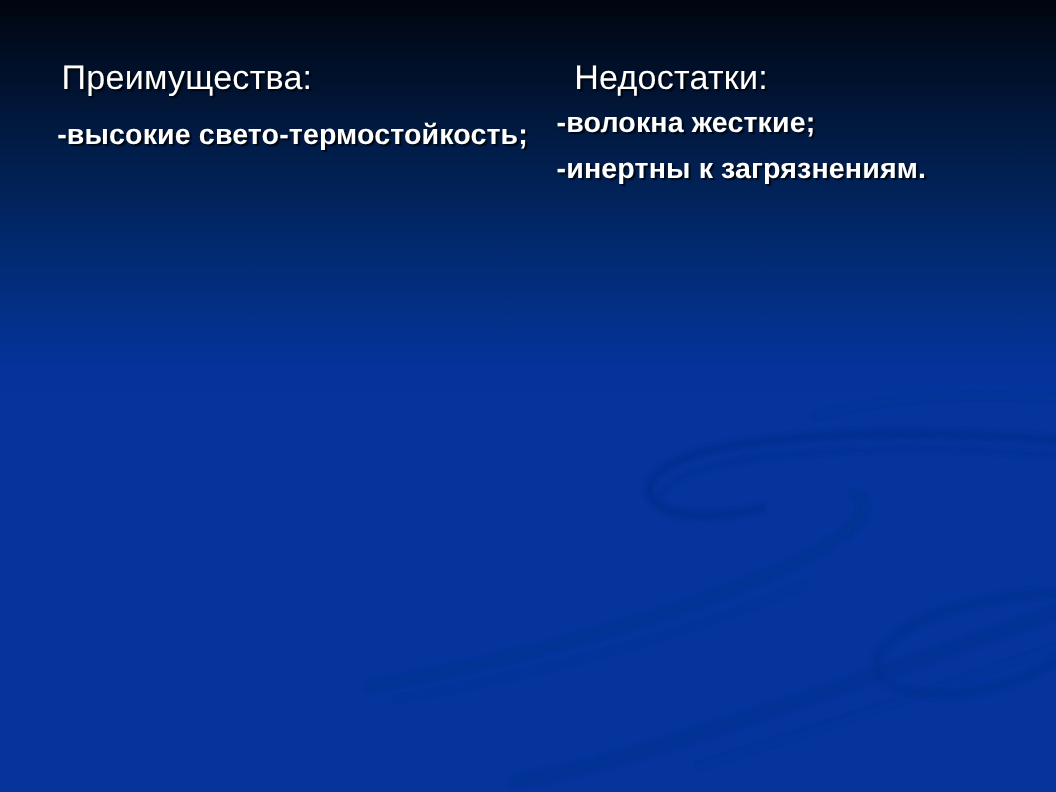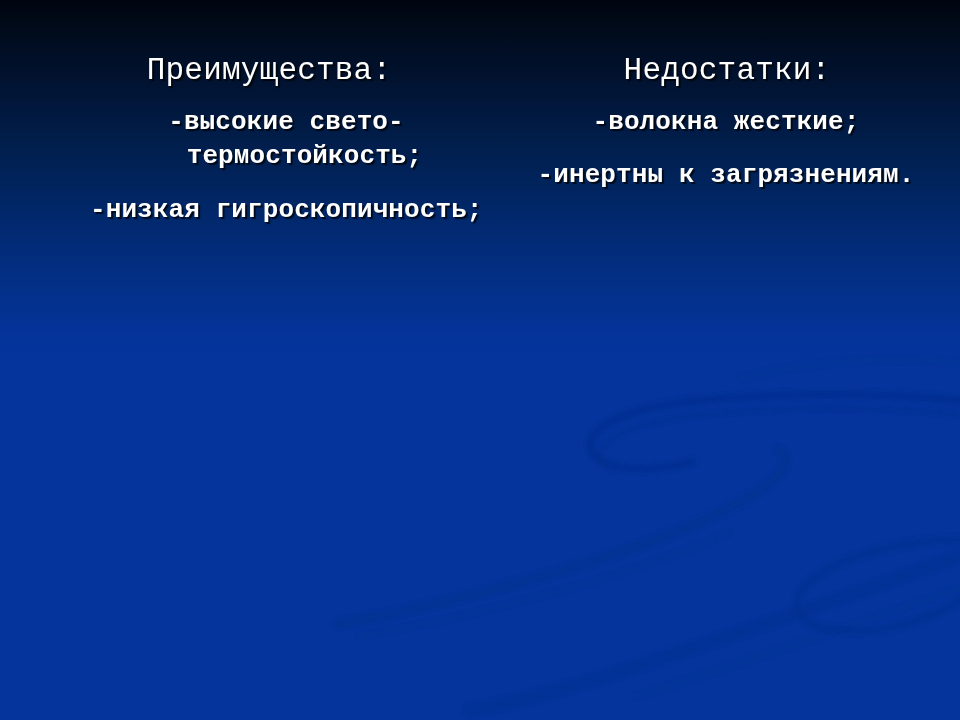--- a/index.html
+++ b/index.html
@@ -6,35 +6,34 @@
     margin: 0;
     padding: 0;
     background: #000000;
   }
 
   #slide {
     position: relative;
     width: 960px;
     height: 720px;
     overflow: hidden;
-    font-family: Liberation Mono, monospace;
+    font-family: Liberation Sans, sans-serif;
     
     background:
       linear-gradient(to bottom,
         #000510 0px,
         #000814 14px,
         #01112c 70px,
         #011a42 120px,
         #012257 170px,
         #022a72 230px,
         #033089 290px,
         #04339a 335px,
         #04349c 360px,
         #04349c 720px);
-    text-align: center;
   }
 
   
   #decor {
     position: absolute;
     left: 0;
     top: 0;
     width: 960px;
     height: 720px;
     pointer-events: none;
@@ -51,38 +50,38 @@
 
   .heading {
     font-size: 31px;
     font-weight: normal;
     line-height: 1.0;
     letter-spacing: 0.2px;
     white-space: nowrap;
     text-shadow: 2px 2px 1px rgba(0,0,0,0.72);
   }
   #col-left  .heading { margin: 0 0 0 4px; padding-top: 55px; }
-  #col-right .heading { margin: 0 0 0 2px; padding-top: 55px; }
+  #col-right .heading { margin: 0 0 0 16px; padding-top: 55px; }
 
   .bullet {
     font-size: 26px;
     font-weight: bold;
     line-height: 1.32;
     letter-spacing: 0.1px;
     text-indent: 0;
     padding-left: 37px;
     margin-top: 18px;
     text-shadow: 2px 2px 1px rgba(0,0,0,0.72);
   }
   .bullet > .lead {
     margin-left: -37px;
   }
 
-  #col-left  .bullet { margin-top: 19px; margin-left: 38px; }
-  #col-right .bullet { margin-top: 19px; }
+  #col-left  .bullet { margin-top: 19px; }
+  #col-right .bullet { margin-top: 8px; }
 
   #col-left  .bullet:first-of-type { margin-top: 21px; }
   #col-right .bullet:first-of-type { margin-top: 21px; }
 </style>
 </head>
 <body>
 
 <div id="slide">
 
   <svg id="decor" viewBox="0 0 960 720" preserveAspectRatio="none" aria-hidden="true">
@@ -113,21 +112,20 @@
 
       <path d="M 960 362 C 880 356, 800 362, 742 378" stroke-width="6" opacity="0.22"></path>
     </g>
   </svg>
 
   <div class="column" id="col-left">
     <div class="heading">Преимущества:</div>
 
     <div class="bullet"><span class="lead">-высокие&nbsp;</span>свето-термостойкость;</div>
 
-    <div class="bullet"><span class="lead">-низкая&nbsp;</span>гигроскопичность;</div>
 
   </div>
 
   <div class="column" id="col-right">
     <div class="heading">Недостатки:</div>
 
     <div class="bullet"><span class="lead">-волокна&nbsp;</span>жесткие;</div>
 
 
     <div class="bullet"><span class="lead">-инертны&nbsp;</span>к загрязнениям.</div>

